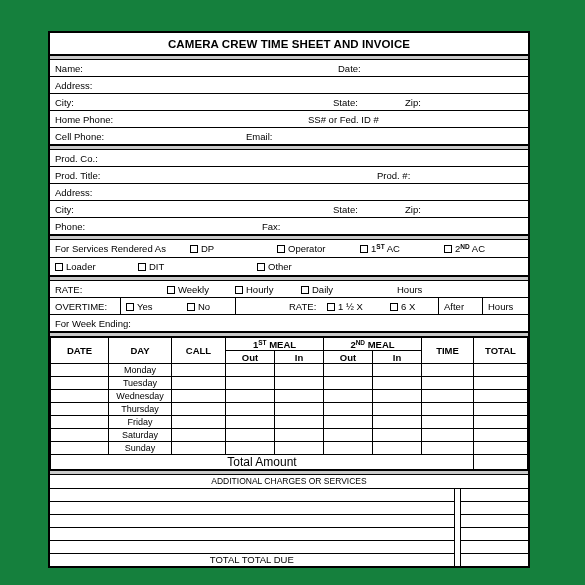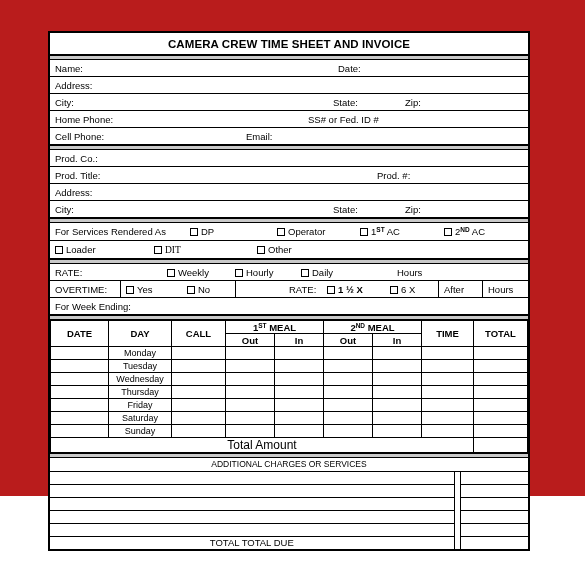--- a/index.html
+++ b/index.html
@@ -9,22 +9,22 @@
   body {
     width: 585px;
     height: 585px;
     background: #ffffff;
     font-family: "Liberation Sans", sans-serif;
     overflow: hidden;
   }
   #page {
     position: relative;
     width: 585px;
-    height: 496px;
-    background: #b91c1c;
+    height: 585px;
+    background: #15803d;
   }
   .form {
     position: absolute;
     left: 48px;
     top: 31px;
     width: 482px;
     border: 2px solid #000;
     box-sizing: border-box;
     background: #fff;
   }
@@ -175,55 +175,59 @@
     <div class="row">
       <span class="lbl" style="left:5px;">Address:</span>
     </div>
 
     <div class="row">
       <span class="lbl" style="left:5px;">City:</span>
       <span class="lbl" style="left:283px;">State:</span>
       <span class="lbl" style="left:355px;">Zip:</span>
     </div>
 
+    <div class="row">
+      <span class="lbl" style="left:5px;">Phone:</span>
+      <span class="lbl" style="left:212px;">Fax:</span>
+    </div>
 
     <div class="gray-band"></div>
 
     <div class="row svc-row">
       <span class="lbl" style="left:5px;">For Services Rendered As</span>
       <span class="lbl" style="left:140px;"><span class="cb"></span><span>DP</span></span>
       <span class="lbl" style="left:227px;"><span class="cb"></span><span>Operator</span></span>
       <span class="lbl" style="left:310px;"><span class="cb"></span><span>1</span><span class="sup">ST</span><span> AC</span></span>
       <span class="lbl" style="left:394px;"><span class="cb"></span><span>2</span><span class="sup">ND</span><span> AC</span></span>
     </div>
 
     <div class="row svc-row">
       <span class="lbl" style="left:5px;"><span class="cb"></span><span>Loader</span></span>
-      <span class="lbl" style="left:104px;font-family:Liberation Serif, serif;"><span class="cb"></span><span>DIT</span></span>
+      <span class="lbl" style="left:88px;"><span class="cb"></span><span>DIT</span></span>
       <span class="lbl" style="left:207px;"><span class="cb"></span><span>Other</span></span>
     </div>
 
     <div class="gray-band"></div>
 
     <div class="row">
       <span class="lbl" style="left:5px;">RATE:</span>
       <span class="lbl" style="left:117px;"><span class="cb"></span><span>Weekly</span></span>
       <span class="lbl" style="left:185px;"><span class="cb"></span><span>Hourly</span></span>
       <span class="lbl" style="left:251px;"><span class="cb"></span><span>Daily</span></span>
       <span class="lbl" style="left:347px;">Hours</span>
     </div>
 
     <div class="row">
       <span class="lbl" style="left:5px;">OVERTIME:</span>
       <span style="position:absolute;left:70px;top:0;bottom:0;border-left:1px solid #000;"></span>
       <span class="lbl" style="left:76px;"><span class="cb"></span><span>Yes</span></span>
       <span class="lbl" style="left:137px;"><span class="cb"></span><span>No</span></span>
       <span style="position:absolute;left:185px;top:0;bottom:0;border-left:1px solid #000;"></span>
       <span class="lbl" style="left:239px;">RATE:</span>
-      <span class="lbl" style="left:277px;font-weight:bold;"><span class="cb"></span><span>1 ½ X</span></span>
+      <span class="lbl" style="left:277px;"><span class="cb"></span><span>1 ½ X</span></span>
       <span class="lbl" style="left:340px;"><span class="cb"></span><span>6 X</span></span>
       <span style="position:absolute;left:388px;top:0;bottom:0;border-left:1px solid #000;"></span>
       <span class="lbl" style="left:394px;">After</span>
       <span style="position:absolute;left:432px;top:0;bottom:0;border-left:1px solid #000;"></span>
       <span class="lbl" style="left:438px;">Hours</span>
     </div>
 
     <div class="row">
       <span class="lbl" style="left:5px;">For Week Ending:</span>
     </div>

